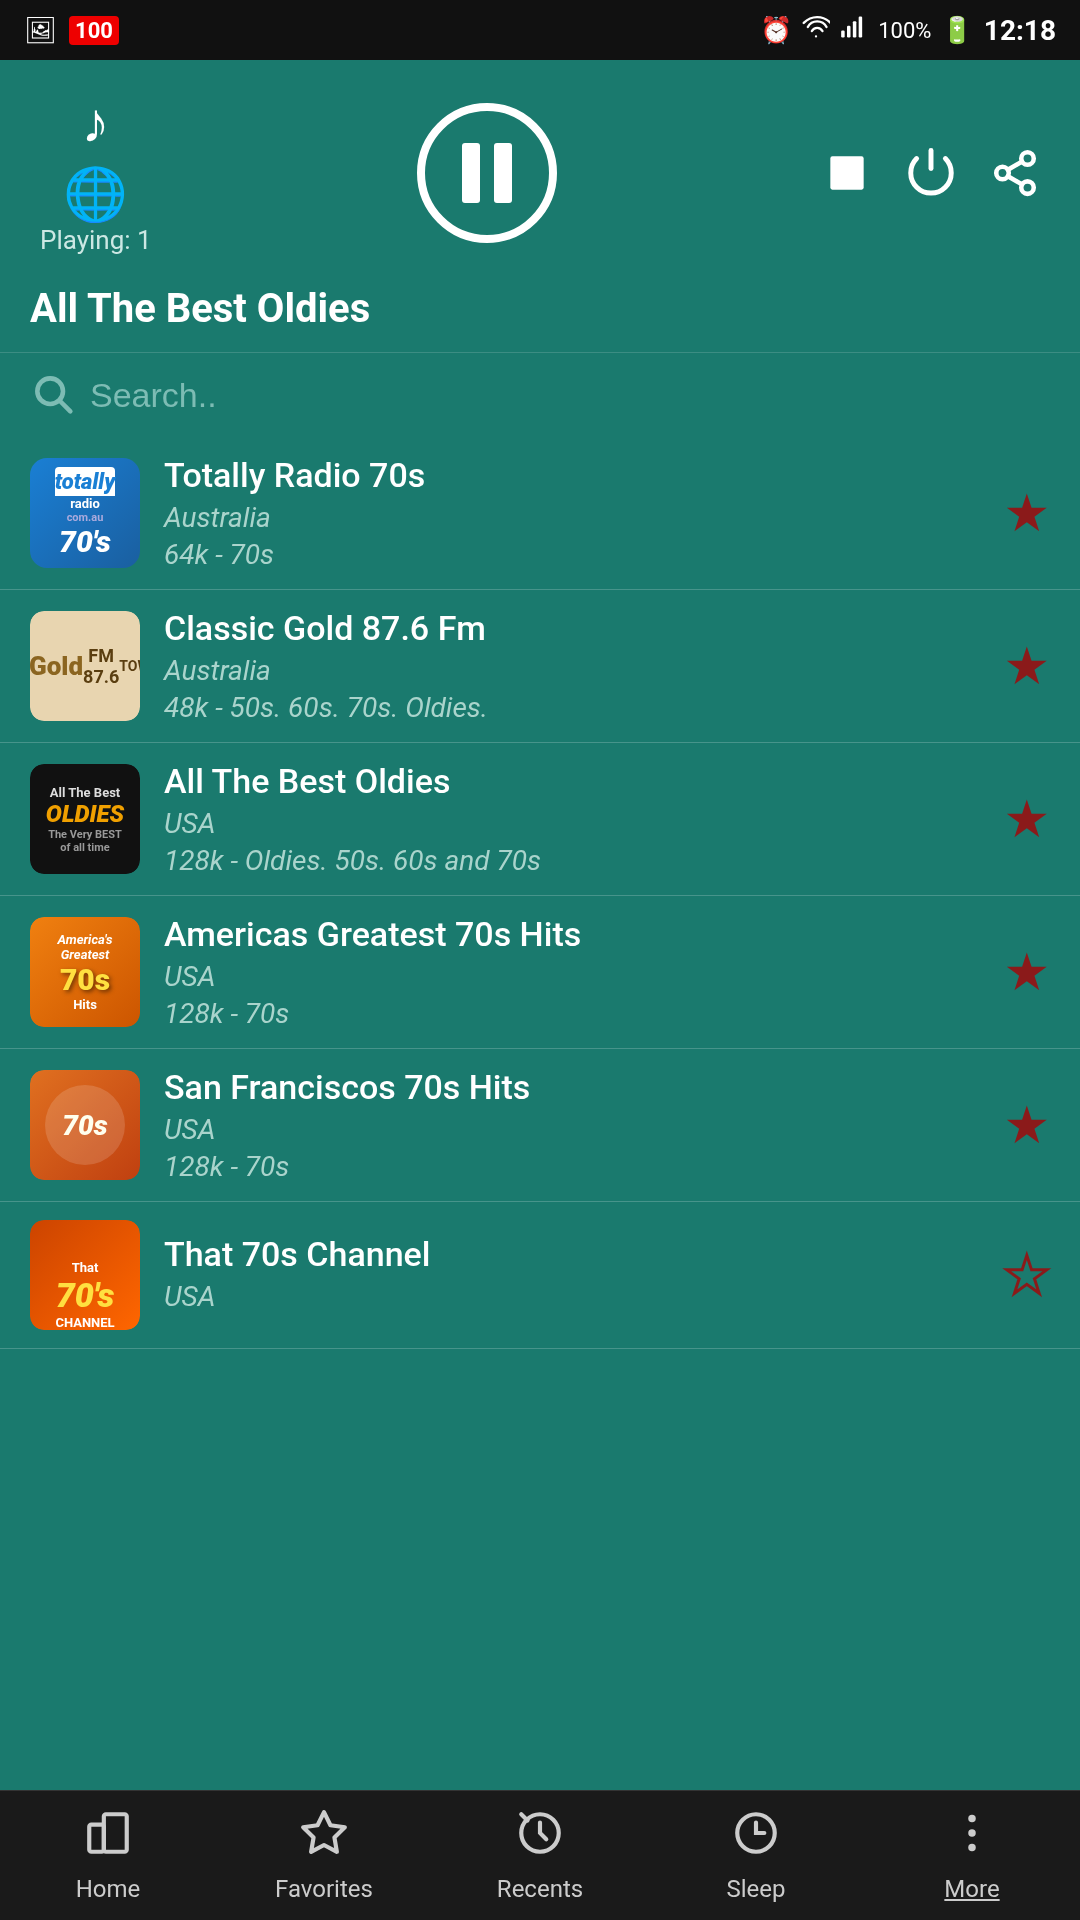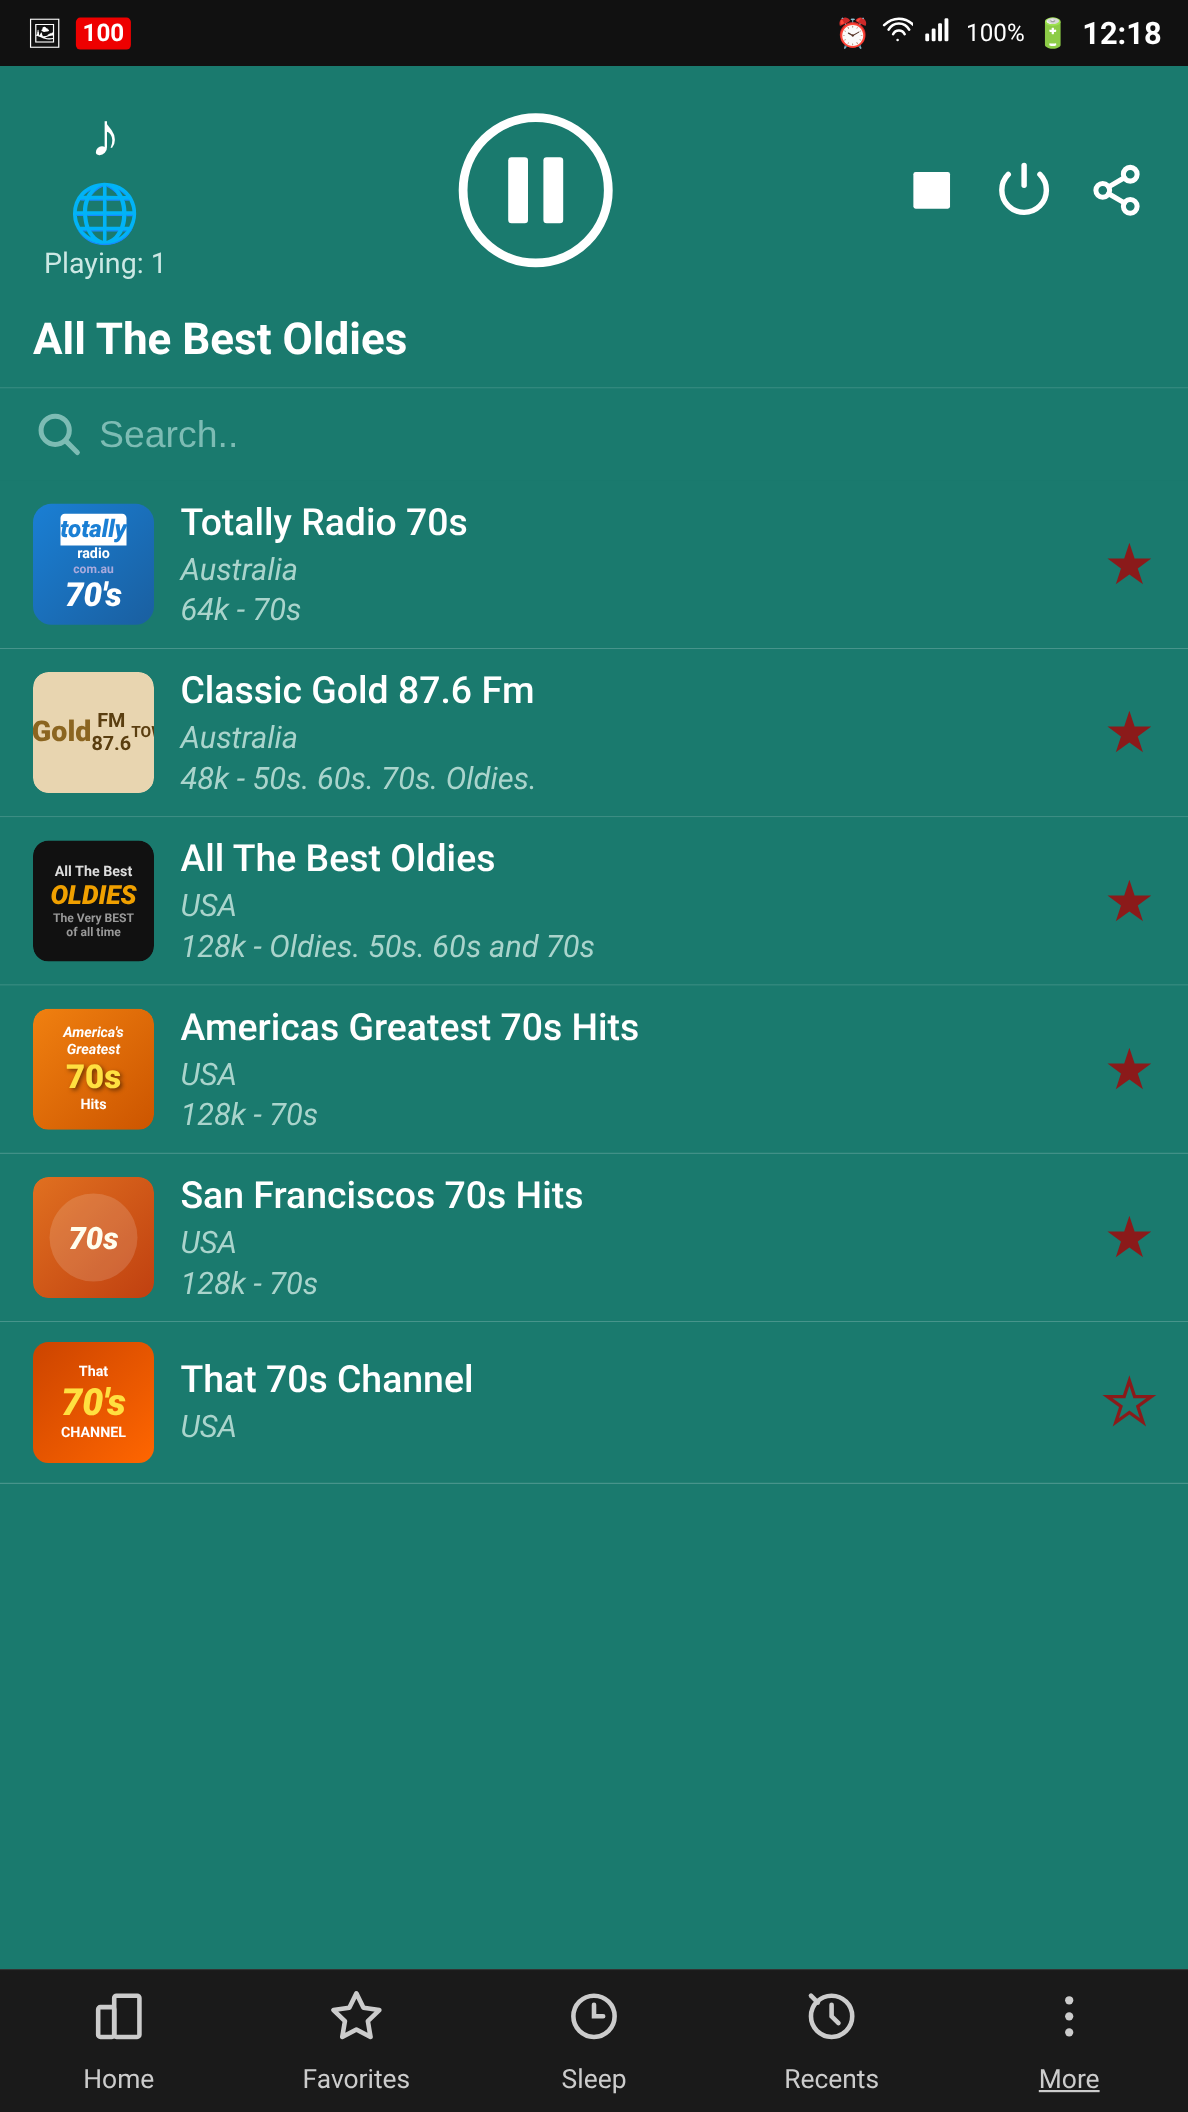--- a/index.html
+++ b/index.html
@@ -248,22 +248,22 @@
       background: rgba(255,255,255,0.15);
       display: flex; align-items: center; justify-content: center;
       font-size: 28px; font-weight: 900; color: #ffe;
       font-style: italic;
     }
 
     .logo-that70 {
       background: linear-gradient(135deg, #cc4400, #ff6600);
       width: 100%; height: 100%;
       display: flex; flex-direction: column;
-      align-items: center; justify-content: center;
-      border-radius: 2px;
+      align-items: center; justify-content: flex-end;
+      border-radius: 14px;
       color: #ffe;
       font-size: 14px;
       text-align: center;
     }
     .logo-that70 .t7big { font-size: 34px; font-weight: 900; color: #ffe040; font-style: italic; }
     .logo-that70 .t7sm { font-size: 13px; color: white; }
   </style>
 </head>
 <body>
 
@@ -468,35 +468,35 @@
         <polygon points="12 2 15.09 8.26 22 9.27 17 14.14 18.18 21.02 12 17.77 5.82 21.02 7 14.14 2 9.27 8.91 8.26 12 2"></polygon>
       </svg>
     </span>
     <span style="color:#ccc;font-size:24px;">Favorites</span>
   </div>
 
   <div class="nav-item">
     <span class="nav-icon">
       <svg width="50" height="50" viewBox="0 0 24 24" fill="none" stroke="#ccc" stroke-width="2" stroke-linecap="round">
         <circle cx="12" cy="12" r="9"></circle>
-        <polyline points="12 7 12 12 16 12"></polyline>
-      </svg>
-    </span>
-    <span style="color:#ccc;font-size:24px;">Sleep</span>
+        <polyline points="12 7 12 12 15 15"></polyline>
+        <polyline points="6 6 3 3"></polyline>
+      </svg>
+    </span>
+    <span style="color:#ccc;font-size:24px;">Recents</span>
   </div>
 
   <div class="nav-item">
     <span class="nav-icon">
       <svg width="50" height="50" viewBox="0 0 24 24" fill="none" stroke="#ccc" stroke-width="2" stroke-linecap="round">
         <circle cx="12" cy="12" r="9"></circle>
-        <polyline points="12 7 12 12 15 15"></polyline>
-        <polyline points="6 6 3 3"></polyline>
-      </svg>
-    </span>
-    <span style="color:#ccc;font-size:24px;">Recents</span>
+        <polyline points="12 7 12 12 16 12"></polyline>
+      </svg>
+    </span>
+    <span style="color:#ccc;font-size:24px;">Sleep</span>
   </div>
 
   <div class="nav-item">
     <span class="nav-icon">
       <svg width="50" height="50" viewBox="0 0 24 24" fill="#ccc">
         <circle cx="12" cy="5" r="1.8"></circle>
           <circle cx="12" cy="12" r="1.8"></circle>
           <circle cx="12" cy="19" r="1.8"></circle>
       </svg>
     </span>

